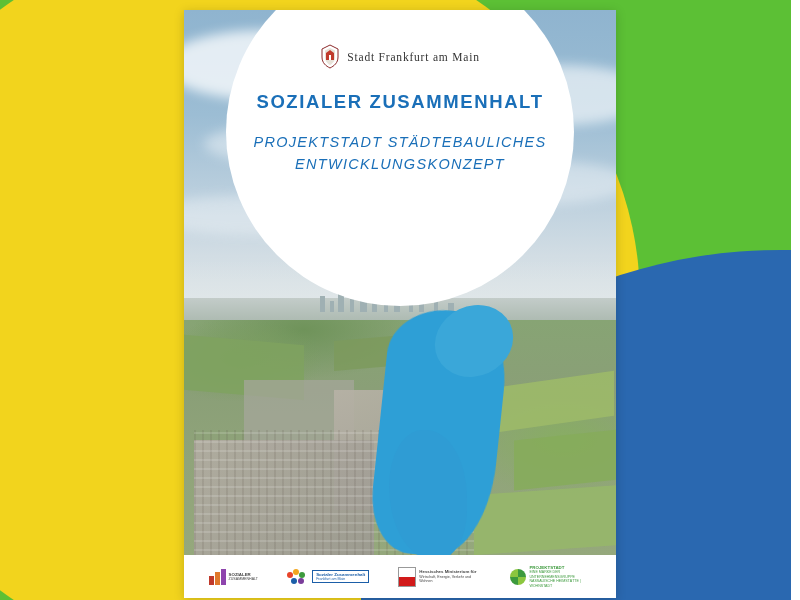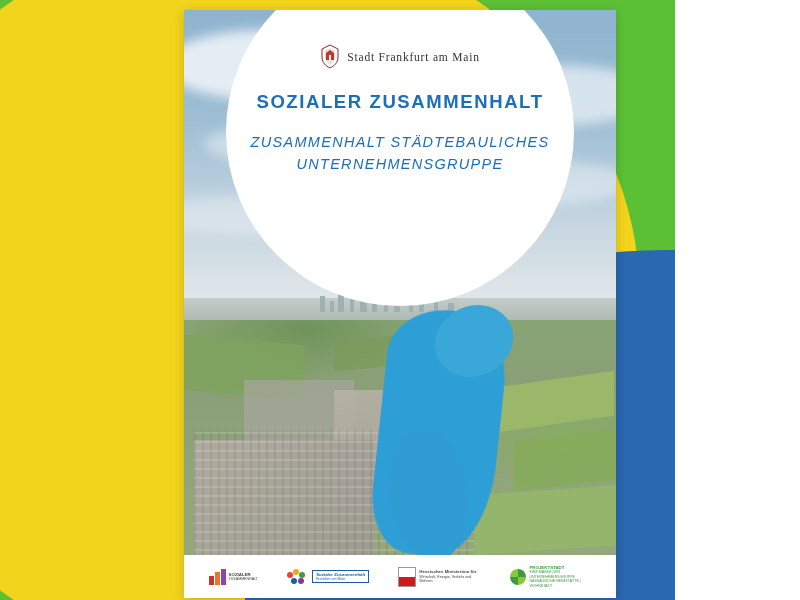--- a/index.html
+++ b/index.html
@@ -10,21 +10,21 @@
     width: 800px;
     height: 600px;
     overflow: hidden;
     font-family: "Liberation Sans", sans-serif;
     background: #ffffff;
   }
 
   
   .stage {
     position: relative;
-    width: 675px;
+    width: 791px;
     height: 600px;
     overflow: hidden;
     background: #6d28d9;
   }
   .bg-green {
     position: absolute;
     inset: 0;
     background: #5cc035;
   }
   
@@ -358,22 +358,22 @@
           <path d="M10 1 L18 5 V13 C18 19 14 22 10 24 C6 22 2 19 2 13 V5 Z" fill="#ffffff" stroke="#8c2b2b" stroke-width="1"></path>
           <path d="M10 4 L15 6.5 V13 C15 17 12.5 19.5 10 21 C7.5 19.5 5 17 5 13 V6.5 Z" fill="#e8e2d8"></path>
           <path d="M6 9 L10 6 L14 9 L14 16 L6 16 Z" fill="#c0392b"></path>
           <rect x="9" y="11" width="2" height="5" fill="#ffffff"></rect>
         </svg>
         <span class="crest-text">Stadt Frankfurt am Main</span>
       </div>
 
       <div class="kicker">SOZIALER ZUSAMMENHALT</div>
       <div class="subtitle">
-        <div>ZUSAMMENHALT STÄDTEBAULICHES</div>
-        <div>UNTERNEHMENSGRUPPE</div>
+        <div>PROJEKTSTADT STÄDTEBAULICHES</div>
+        <div>ENTWICKLUNGSKONZEPT</div>
       </div>
     </div>
 
     <div class="logobar">
 
       <div class="logo">
         <div class="mark-city">
             <i></i>
             <i></i>
             <i></i>

